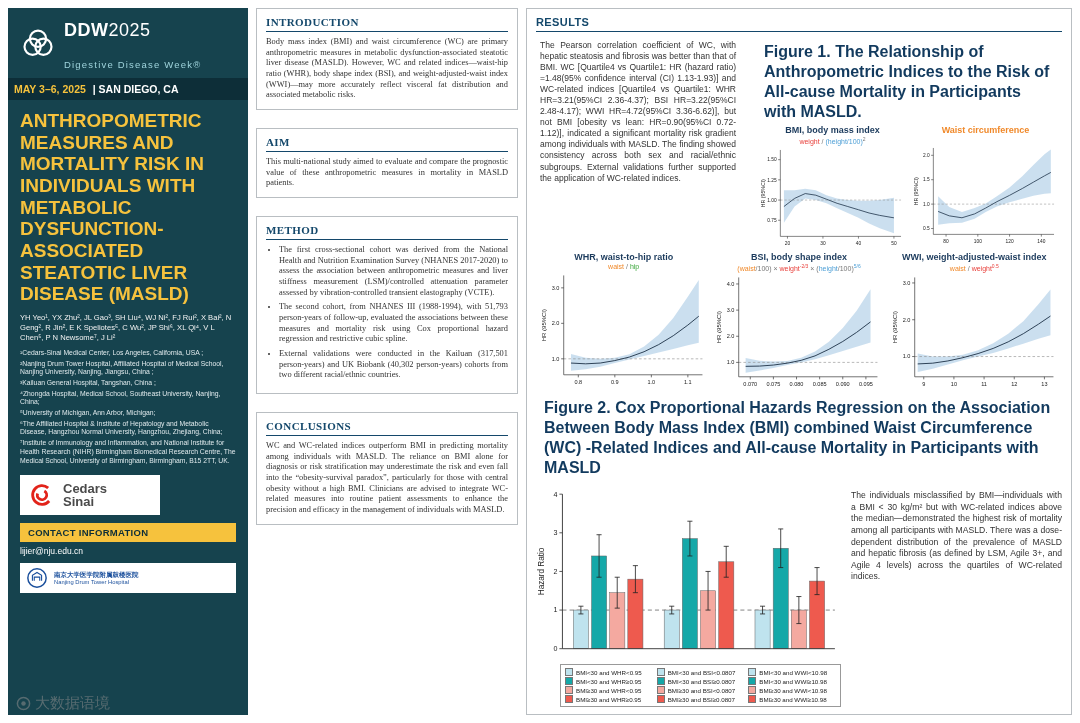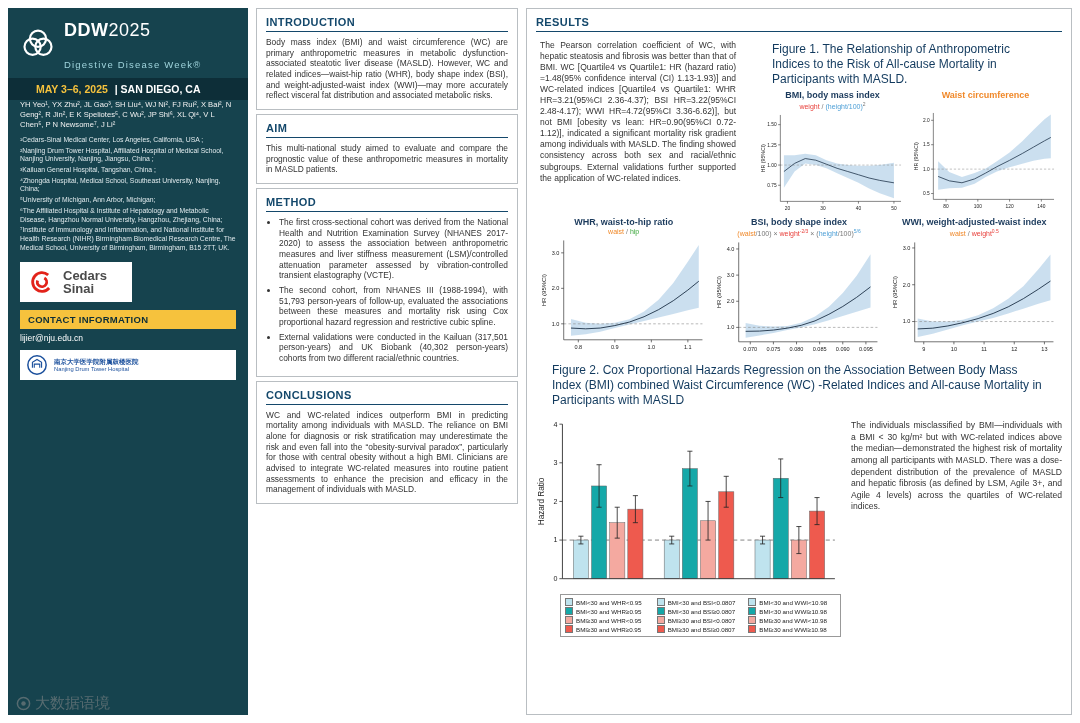--- a/index.html
+++ b/index.html
@@ -7,54 +7,54 @@
     font-family:"Liberation Sans", sans-serif; color:#222; }
   .poster { display:flex; gap:8px; padding:8px; width:1080px; height:723px; position:relative; }
 
   
   .sidebar { width:240px; flex:0 0 240px; background:#16434e; color:#fff; padding:12px 12px 10px;
     display:flex; flex-direction:column; position:relative; }
   .brand { display:flex; align-items:center; gap:8px; }
   .brand-name { font-size:18px; font-weight:bold; letter-spacing:0.5px; }
   .brand-name .yr { font-weight:normal; }
   .brand-tag { font-size:9.5px; color:#9fd4dc; letter-spacing:1.2px; margin-top:18px; }
-  .datebar { background:#0d2e38; margin:8px -12px 0; padding:5px 28px; font-size:10.5px; font-weight:bold; }
+  .datebar { background:#0d2e38; margin:8px -12px 0; padding:5px 6px; font-size:10.5px; font-weight:bold; }
   .datebar .date { color:#f6c23d; }
   .datebar .loc { color:#fff; margin-left:4px; }
   .main-title { color:#f6c23d; font-size:19px; font-weight:bold; line-height:1.14; margin:10px 0 8px; }
   .authors { font-size:7.6px; line-height:1.32; color:#f2f2f2; }
   .affil { margin-top:6px; font-size:6.8px; line-height:1.28; color:#dfe9ec; }
   .affil > div { margin-bottom:2px; }
-  .cedars-card { background:#fff; color:#333; width:112px; padding:6px 8px; margin-top:8px;
+  .cedars-card { background:#fff; color:#333; width:140px; padding:6px 8px; margin-top:8px;
     display:flex; align-items:center; gap:7px; }
   .cedars-text { font-size:13px; font-weight:bold; color:#4a4a4a; line-height:1.05; }
   .contact-box { background:#f6c23d; color:#0d2e38; font-weight:bold; font-size:9.5px;
     padding:4px 8px; margin-top:8px; letter-spacing:0.3px; }
   .contact-email { font-size:8.5px; margin-top:4px; color:#fff; }
   .hospital-card { background:#fff; margin-top:7px; padding:4px 6px; display:flex; align-items:center; gap:6px; }
   .hospital-text { color:#1a4f9c; font-size:6.5px; line-height:1.25; font-weight:bold; }
   .hospital-text .en { font-weight:normal; font-size:5.8px; }
   .watermark { position:absolute; left:8px; bottom:2px; font-size:15px; color:rgba(140,140,140,0.55);
     display:flex; align-items:center; gap:4px; z-index:5; }
 
   
-  .middle { width:262px; flex:0 0 262px; display:flex; flex-direction:column; gap:4px; }
+  .middle { width:262px; flex:0 0 262px; display:flex; flex-direction:column; gap:18px;font-family:Liberation Serif, serif; }
   .box { border:1px solid #b9bec2; background:#fff; padding:7px 9px 8px; }
   .sec-h { color:#14486b; font-size:11px; font-weight:bold; letter-spacing:0.4px;
     border-bottom:1.5px solid #14486b; padding-bottom:3px; margin-bottom:5px; }
   .sec-p { font-size:8.4px; line-height:1.27; text-align:justify; color:#333; }
   .box ul { margin:4px 0 0 13px; }
   .box li { font-size:8.4px; line-height:1.27; text-align:justify; color:#333; margin-bottom:4px; }
 
   
   .right-panel { flex:1; border:1px solid #b9bec2; background:#fff; padding:7px 9px; display:flex; flex-direction:column; }
   .results-row { display:flex; gap:20px; margin-top:3px; }
   .results-text { width:200px; flex:0 0 200px; font-size:8.5px; line-height:1.3; text-align:justify; color:#333; padding-left:4px; }
   .fig1-block { flex:1; min-width:0; }
-  .fig-title { color:#123a5e; font-size:12px; font-weight:normal; line-height:1.25; margin:2px 16px 4px; }
+  .fig-title { color:#123a5e; font-size:16px; font-weight:bold; line-height:1.25; margin:2px 8px 4px; }
   .chart-row { display:flex;justify-content:space-between; }
   .chart { flex:1; min-width:0; padding:0 2px; text-align:center; }
   .ch-title { font-size:9px; font-weight:bold; line-height:1.1; }
   .ch-formula { font-size:7px; line-height:1.2; min-height:9px; }
   .ch-formula sup { font-size:5px; }
   .fig2-row { display:flex; gap:10px; margin-top:2px; }
   .barchart-wrap { width:305px; flex:0 0 305px; }
   .bar-legend { border:1px solid #999; margin:3px 0 0 24px; padding:3px 4px;
     display:grid; grid-template-columns:1fr 1fr 1fr; gap:1px 4px; }
   .lg-item { display:flex; align-items:center; gap:3px; font-size:6.2px; color:#222; white-space:nowrap; }
@@ -77,20 +77,21 @@
         <div class="brand-name"><span>DDW</span><span class="yr">2025</span></div>
         <div class="brand-tag">Digestive Disease Week®</div>
       </div>
     </div>
 
     <div class="datebar">
       <span class="date">MAY 3–6, 2025</span>
       <span class="loc">| SAN DIEGO, CA</span>
     </div>
 
+    <h1 class="main-title">ANTHROPOMETRIC MEASURES AND MORTALITY RISK IN INDIVIDUALS WITH METABOLIC DYSFUNCTION-ASSOCIATED STEATOTIC LIVER DISEASE (MASLD)</h1>
 
     <div class="authors">YH Yeo¹, YX Zhu², JL Gao³, SH Liu⁴, WJ Ni², FJ Rui², X Bai², N Geng², R Jin², E K Speliotes⁵, C Wu², JP Shi⁶, XL Qi⁴, V L Chen⁵, P N Newsome⁷, J Li²</div>
 
     <div class="affil">
       <div>¹Cedars-Sinai Medical Center, Los Angeles, California, USA ;</div>
       <div>²Nanjing Drum Tower Hospital, Affiliated Hospital of Medical School, Nanjing University, Nanjing, Jiangsu, China ;</div>
       <div>³Kailuan General Hospital, Tangshan, China ;</div>
       <div>⁴Zhongda Hospital, Medical School, Southeast University, Nanjing, China;</div>
       <div>⁵University of Michigan, Ann Arbor, Michigan;</div>
       <div>⁶The Affiliated Hospital &amp; Institute of Hepatology and Metabolic Disease, Hangzhou Normal University, Hangzhou, Zhejiang, China;</div>

